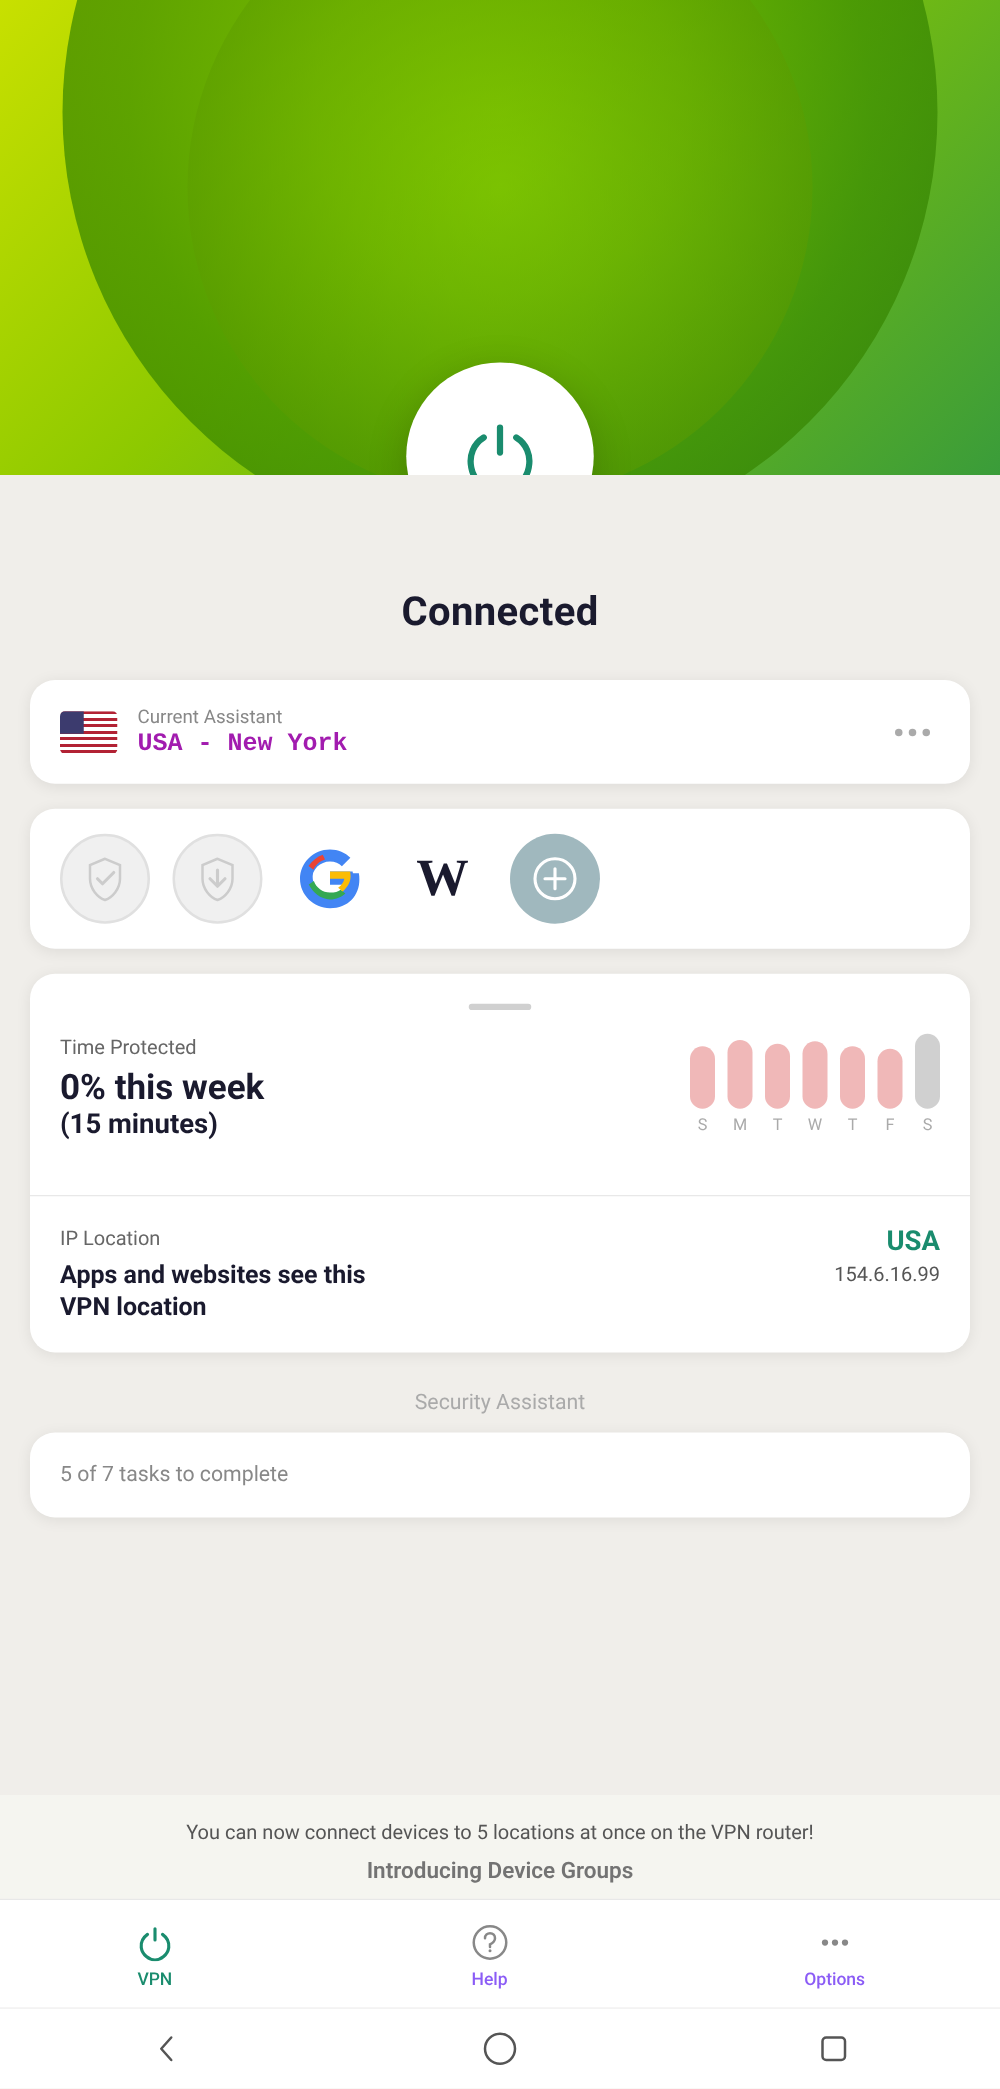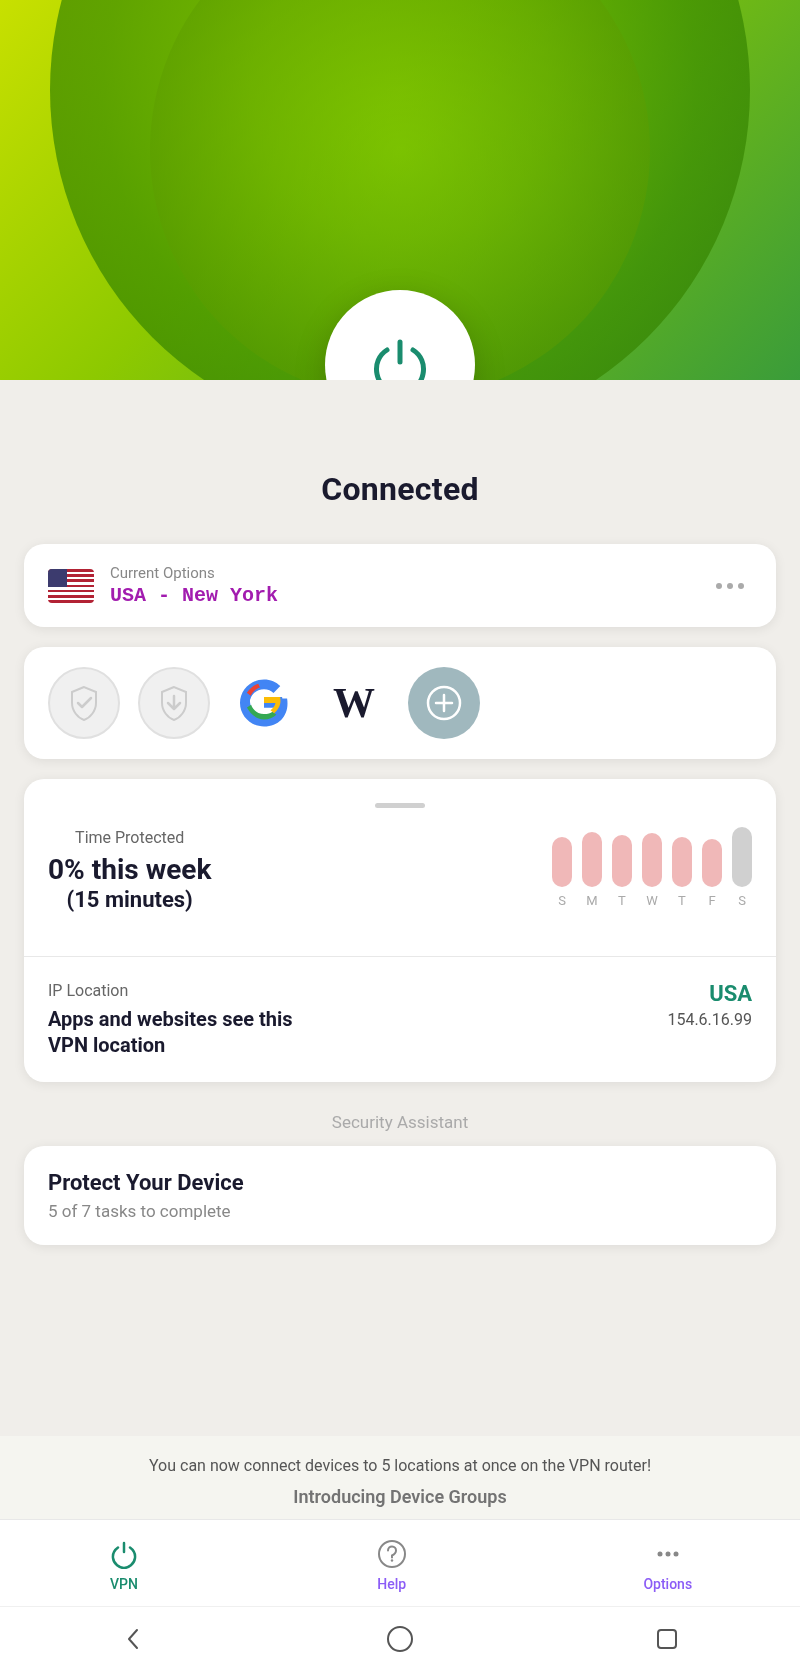--- a/index.html
+++ b/index.html
@@ -205,21 +205,20 @@
     .stats-card {
       width: 100%;
       background: #ffffff;
       border-radius: 20px;
       box-shadow: 0 2px 12px rgba(0,0,0,0.08);
       margin-bottom: 20px;
       overflow: hidden;
     }
     .stats-card-inner {
       padding: 24px 24px 20px 24px;
-      text-align: center;
     }
     .drag-handle {
       width: 50px;
       height: 5px;
       background: #d0d0d0;
       border-radius: 3px;
       margin: 0 auto 20px auto;
     }
     .time-protected-section {
       display: flex;
@@ -447,21 +446,21 @@
 
   <div class="location-card">
     <div class="location-left">
       <div class="flag-container">
         <div class="flag-us">
           <div class="flag-us-stripes"></div>
           <div class="flag-us-canton"></div>
         </div>
       </div>
       <div class="location-text">
-        <div class="location-label">Current Options</div>
+        <div class="location-label">Current Assistant</div>
         <div class="location-name">USA - New York</div>
       </div>
     </div>
     <div class="more-dots">
       <div class="dot"></div>
       <div class="dot"></div>
       <div class="dot"></div>
     </div>
   </div>
 
@@ -559,21 +558,20 @@
       </div>
       <div class="ip-right">
         <div class="ip-country">USA</div>
         <div class="ip-address">154.6.16.99</div>
       </div>
     </div>
   </div>
 
   <div class="security-label">Security Assistant</div>
   <div class="security-card">
-    <div class="protect-title">Protect Your Device</div>
     <div class="protect-sub">5 of 7 tasks to complete</div>
   </div>
 
 </div>
 
 <div class="toast-banner">
   <div class="toast-text">You can now connect devices to 5 locations at once on the VPN router!</div>
   <div class="toast-link">Introducing Device Groups</div>
 </div>
 

